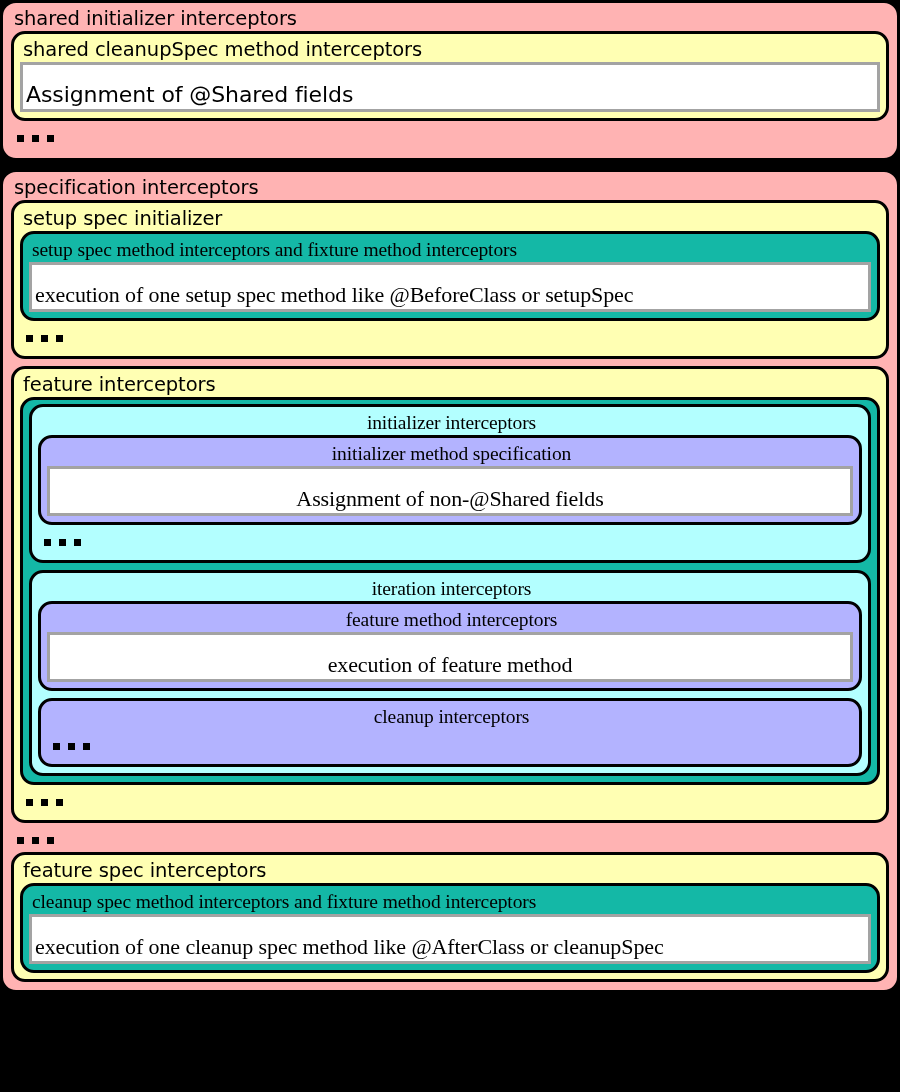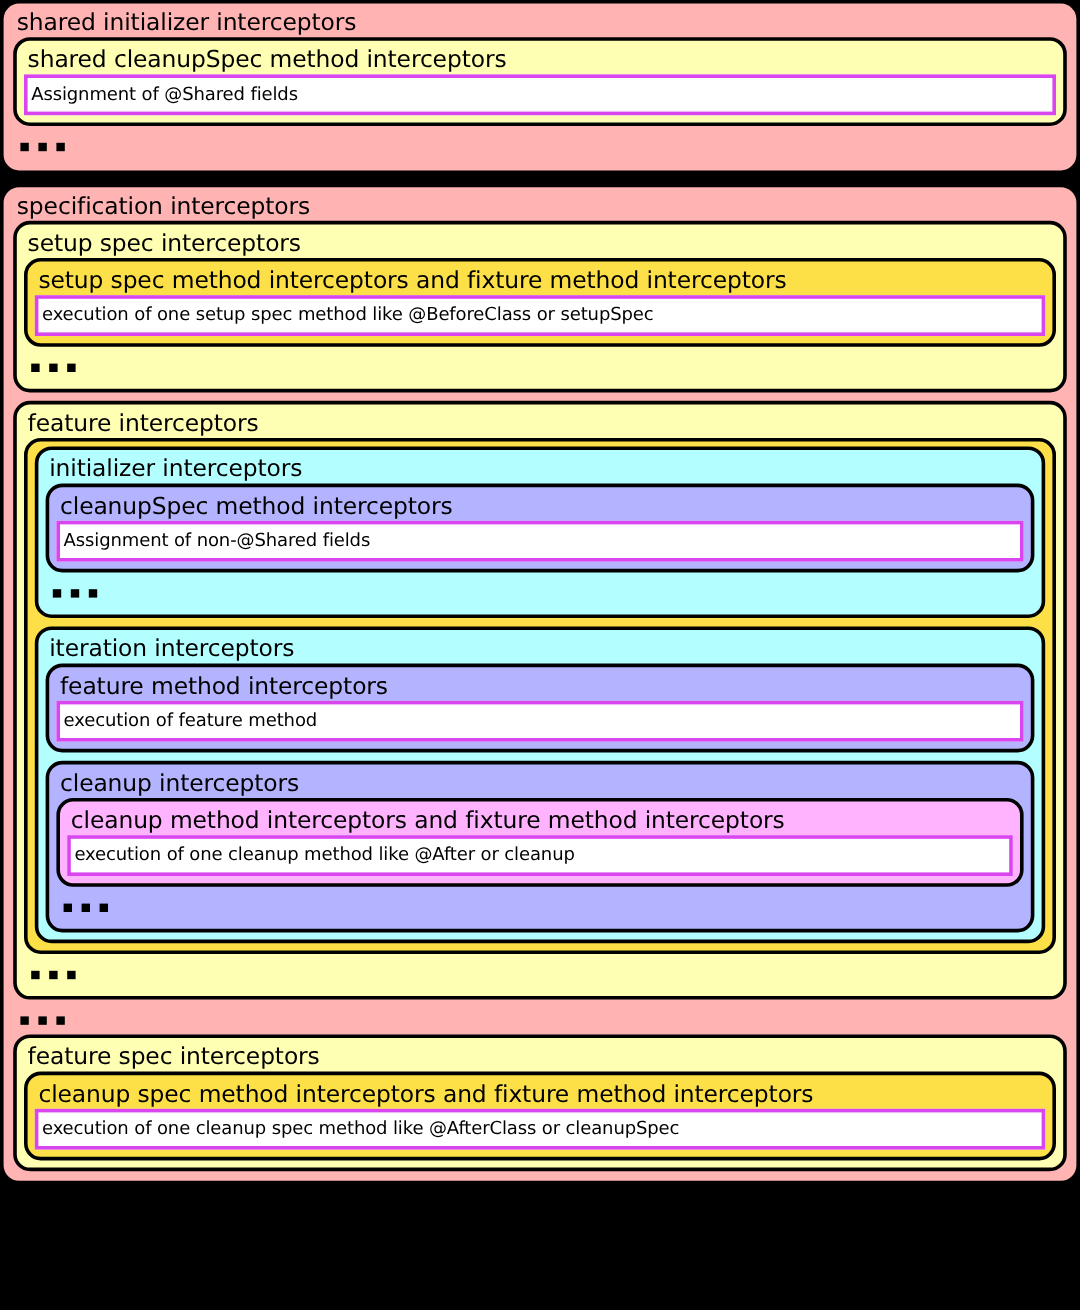--- a/index.html
+++ b/index.html
@@ -31,33 +31,33 @@
     letter-spacing: -0.1px;
   }
   .box > .box + .box,
   .box > .leaf + .box {
     margin-top: 7px;
   }
 
   
   .lv-pink    { background: #ffb3b3; }
   .lv-yellow  { background: #ffffb3; }
-  .lv-green   { background: #fde047; }
-  .lv-cyan    { background: #b3ffff; }
+  .lv-green   { background: #14b8a6; font-family: Liberation Serif, serif; }
+  .lv-cyan    { background: #b3ffff; text-align: center; }
   .lv-purple  { background: #b3b3ff; }
   .lv-magenta { background: #ffb3ff; }
 
   
   .leaf {
     background: #ffffff;
-    border: 3px solid #d946ef;
+    border: 3px solid #a3a3a3;
     border-radius: 0;
     box-sizing: border-box;
-    padding: 1px 3px 2px 3px;
-    font-size: 15px;
+    padding: 17px 3px 2px 3px;
+    font-size: 22px;
     line-height: 25px;
     color: #000000;
     white-space: nowrap;
     letter-spacing: -0.1px;
   }
 
   
   .ellipsis {
     height: 24px;
     margin-top: 5px;
@@ -107,21 +107,21 @@
   </div>
 </div>
 
 <div id="spacer-black"></div>
 
 <div class="section" id="specification-section">
   <div class="box root-box lv-pink">
     <div class="box-label">specification interceptors</div>
 
     <div class="box lv-yellow">
-      <div class="box-label">setup spec interceptors</div>
+      <div class="box-label">setup spec initializer</div>
 
       <div class="box lv-green">
         <div class="box-label">setup spec method interceptors and fixture method interceptors</div>
         <div class="leaf">execution of one setup spec method like @BeforeClass or setupSpec</div>
       </div>
 
       <div class="ellipsis">
           <i></i>
           <i></i>
           <i></i>
@@ -130,21 +130,21 @@
 
     <div class="box lv-yellow">
       <div class="box-label">feature interceptors</div>
 
       <div class="box lv-green">
 
         <div class="box lv-cyan">
           <div class="box-label">initializer interceptors</div>
 
           <div class="box lv-purple">
-            <div class="box-label">cleanupSpec method interceptors</div>
+            <div class="box-label">initializer method specification</div>
             <div class="leaf">Assignment of non-@Shared fields</div>
           </div>
 
           <div class="ellipsis">
               <i></i>
               <i></i>
               <i></i>
             </div>
         </div>
 
@@ -153,24 +153,20 @@
 
 
           <div class="box lv-purple">
             <div class="box-label">feature method interceptors</div>
             <div class="leaf">execution of feature method</div>
           </div>
 
           <div class="box lv-purple">
             <div class="box-label">cleanup interceptors</div>
 
-            <div class="box lv-magenta">
-              <div class="box-label">cleanup method interceptors and fixture method interceptors</div>
-              <div class="leaf">execution of one cleanup method like @After or cleanup</div>
-            </div>
 
             <div class="ellipsis">
                 <i></i>
                 <i></i>
                 <i></i>
               </div>
           </div>
 
         </div>
       </div>

